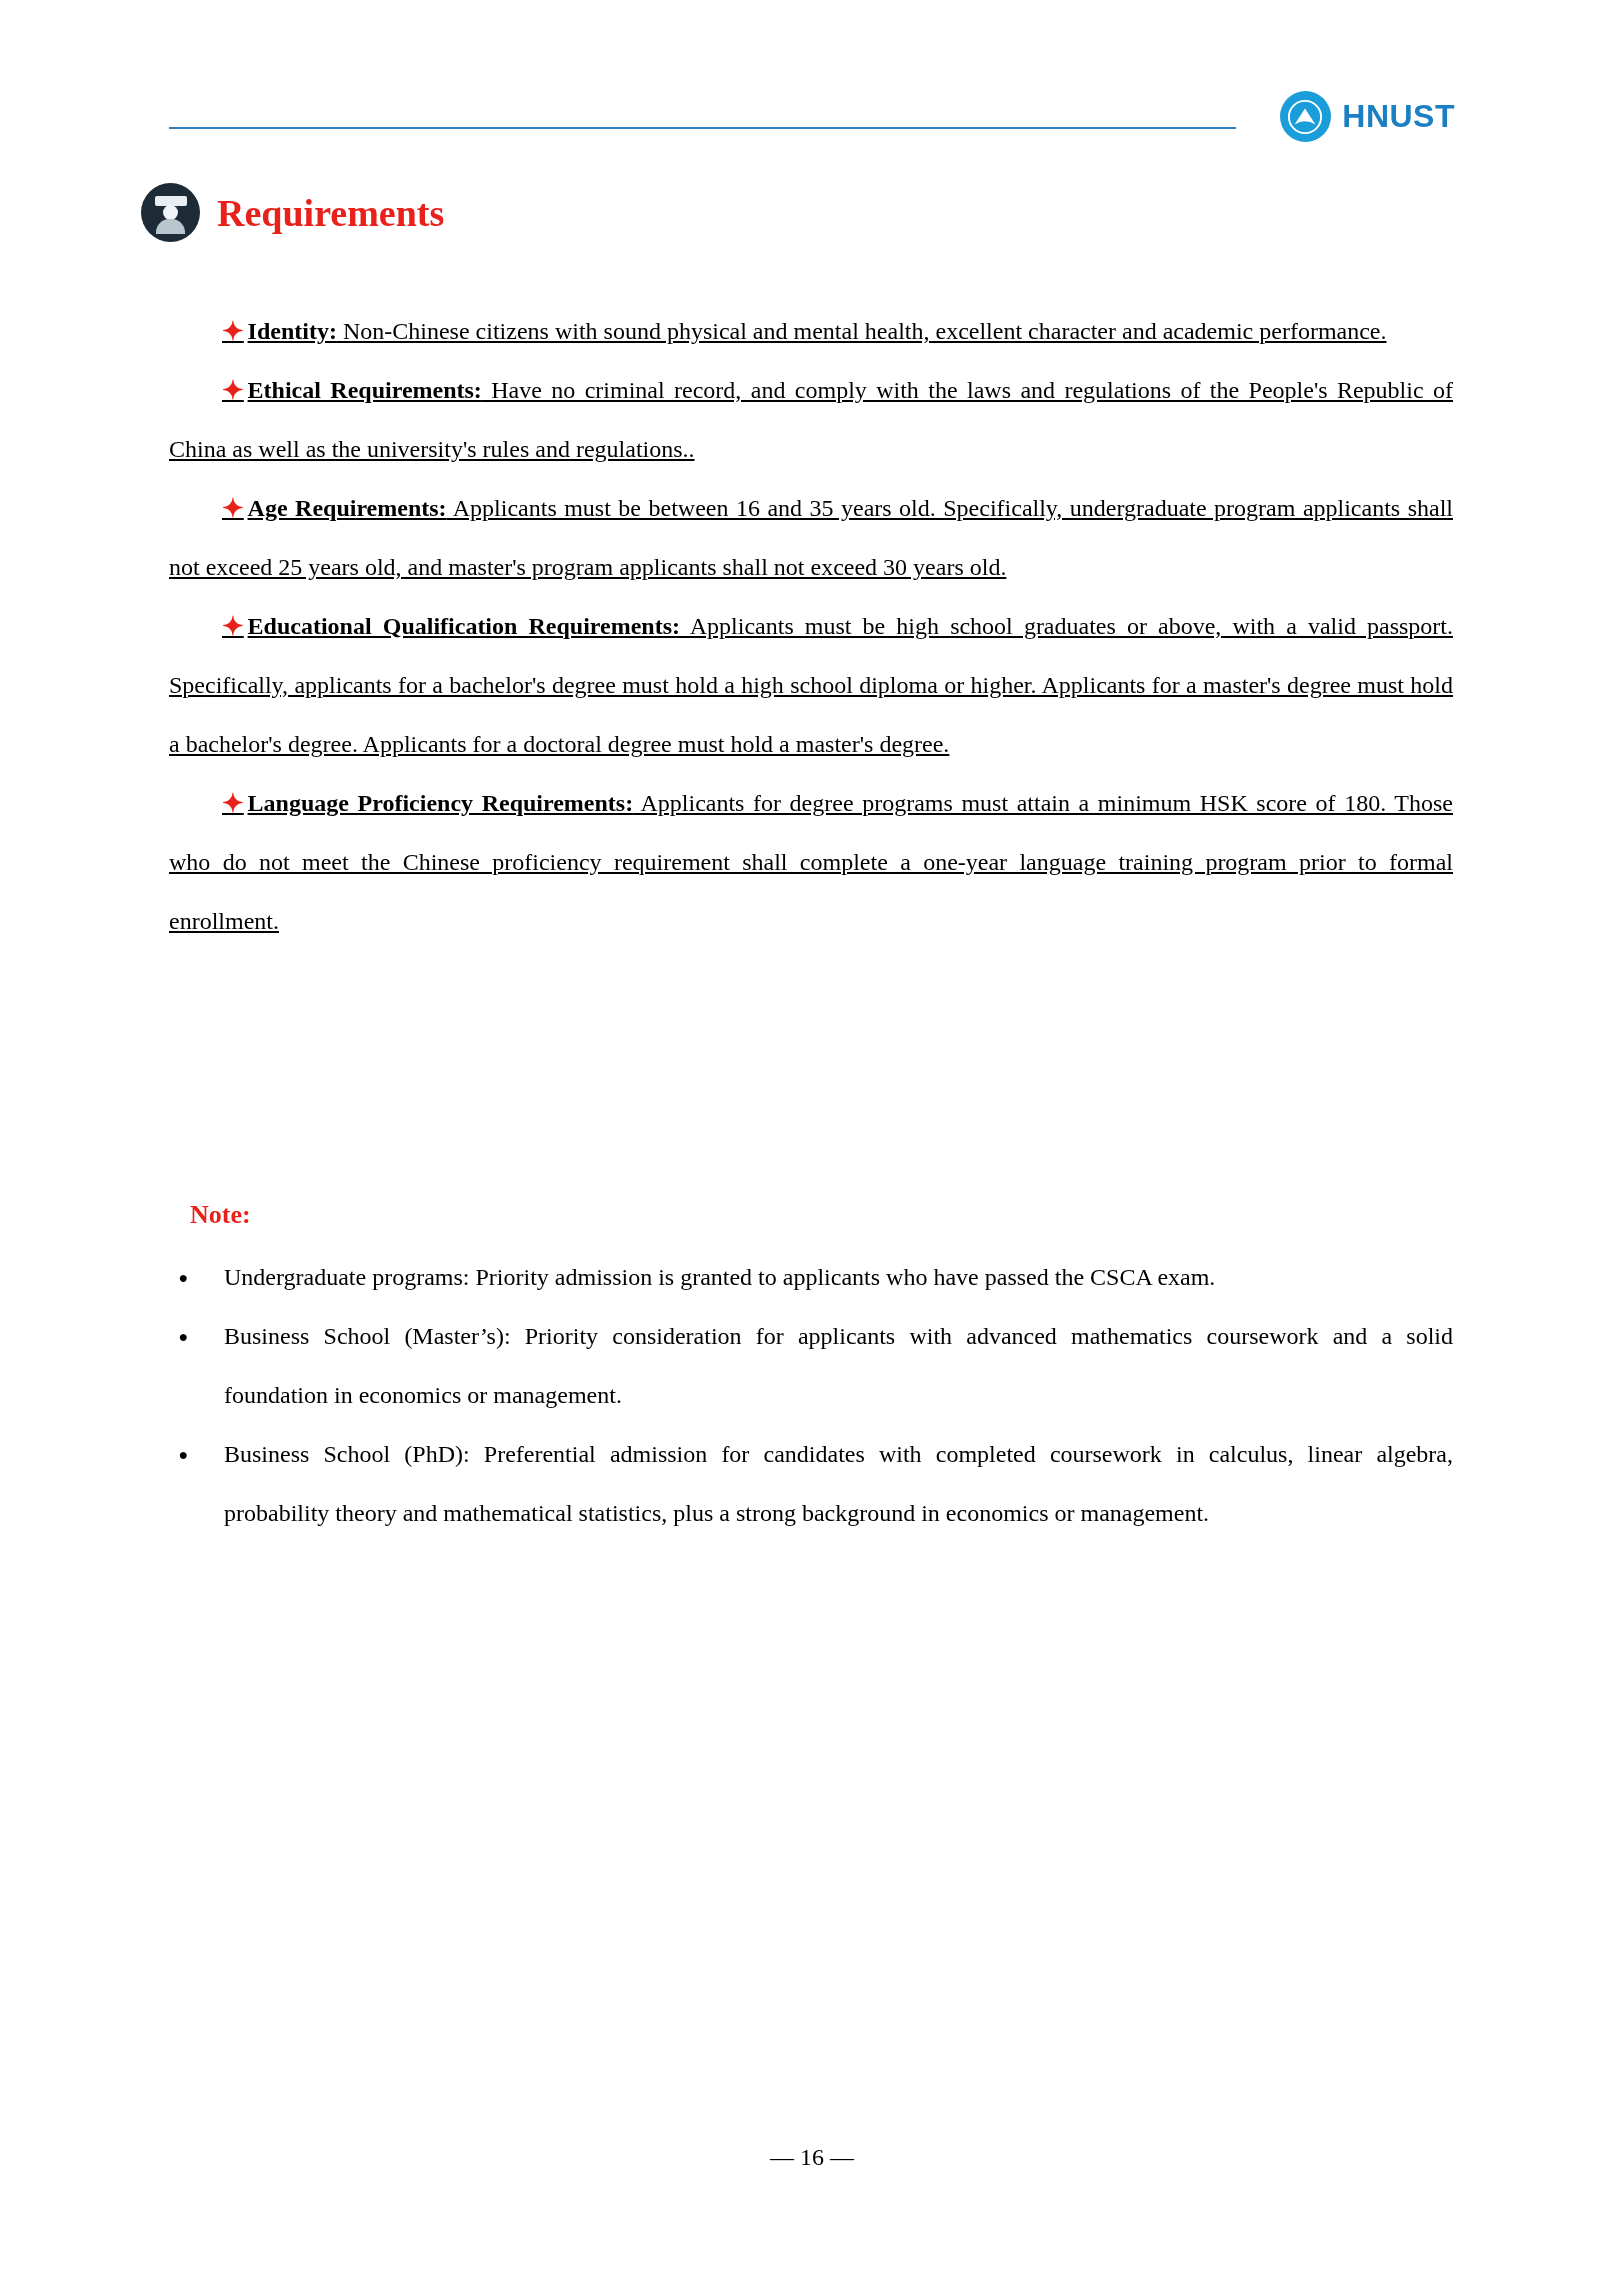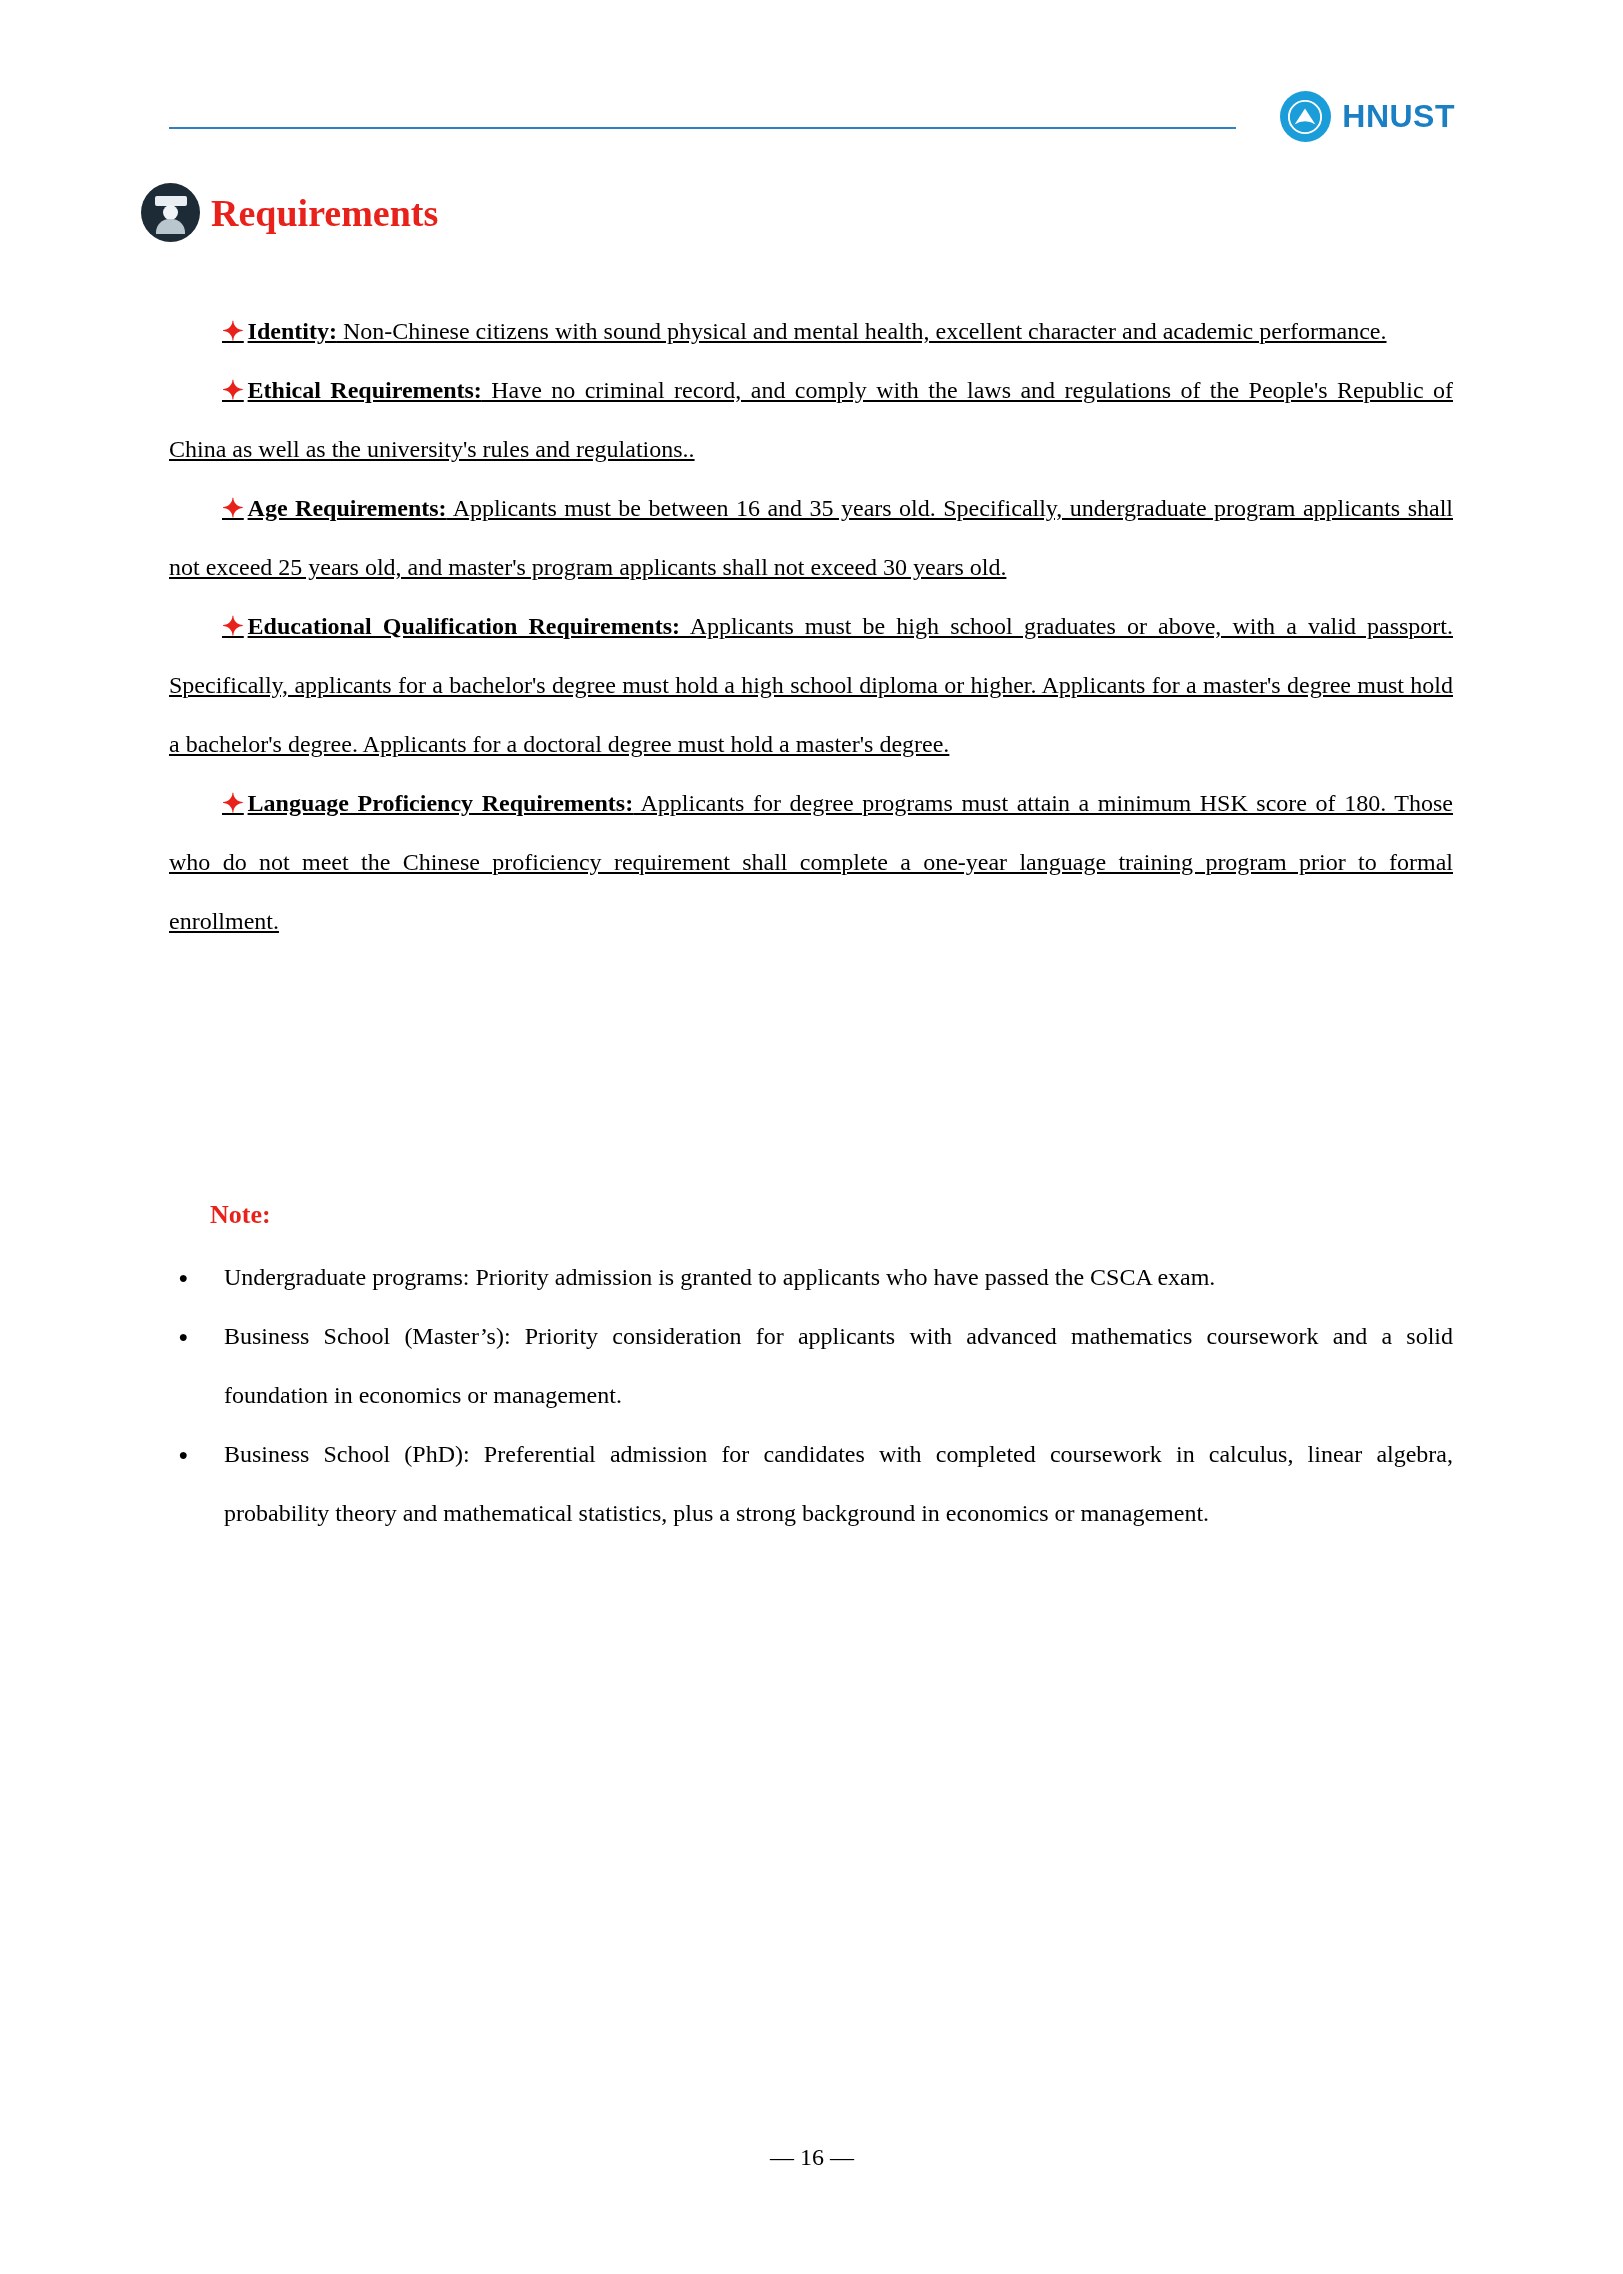--- a/index.html
+++ b/index.html
@@ -64,21 +64,21 @@
     letter-spacing: 0.5px;
   }
 
   
   .section-title-row {
     position: absolute;
     top: 183px;
     left: 141px;
     display: flex;
     align-items: center;
-    gap: 11px;
+    gap: 17px;
   }
   .title-badge {
     width: 59px;
     height: 59px;
     border-radius: 50%;
     background: #1d2b36;
     display: flex;
     align-items: center;
     justify-content: center;
     position: relative;
@@ -139,21 +139,20 @@
     font-weight: bold;
   }
 
   .note-label {
     position: absolute;
     left: 190px;
     top: 1200px;
     font-size: 26px;
     font-weight: bold;
     color: #e8211b;
-    margin-left: 20px;
   }
 
   .bullets {
     position: absolute;
     left: 169px;
     top: 1248px;
     width: 1284px;
     font-size: 24px;
     line-height: 59px;
     list-style: none;

